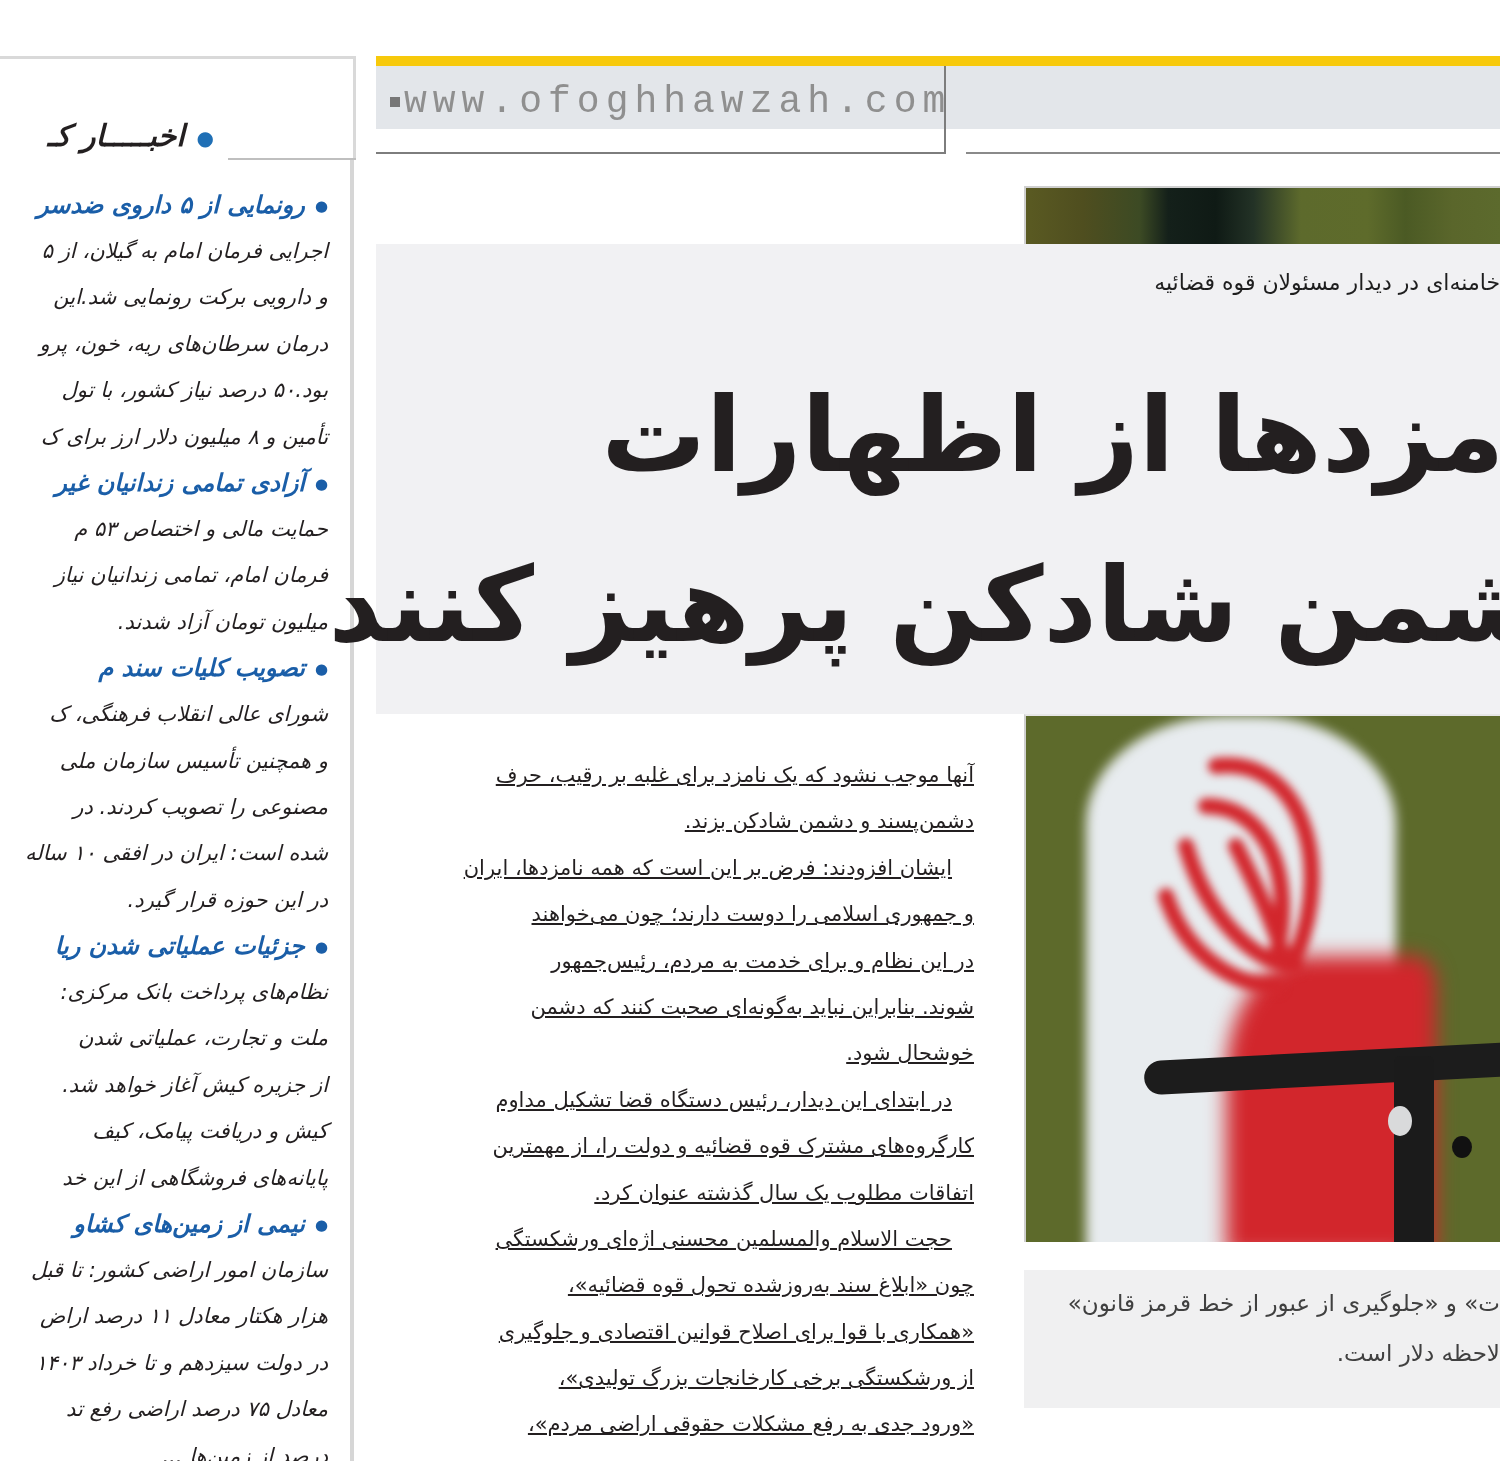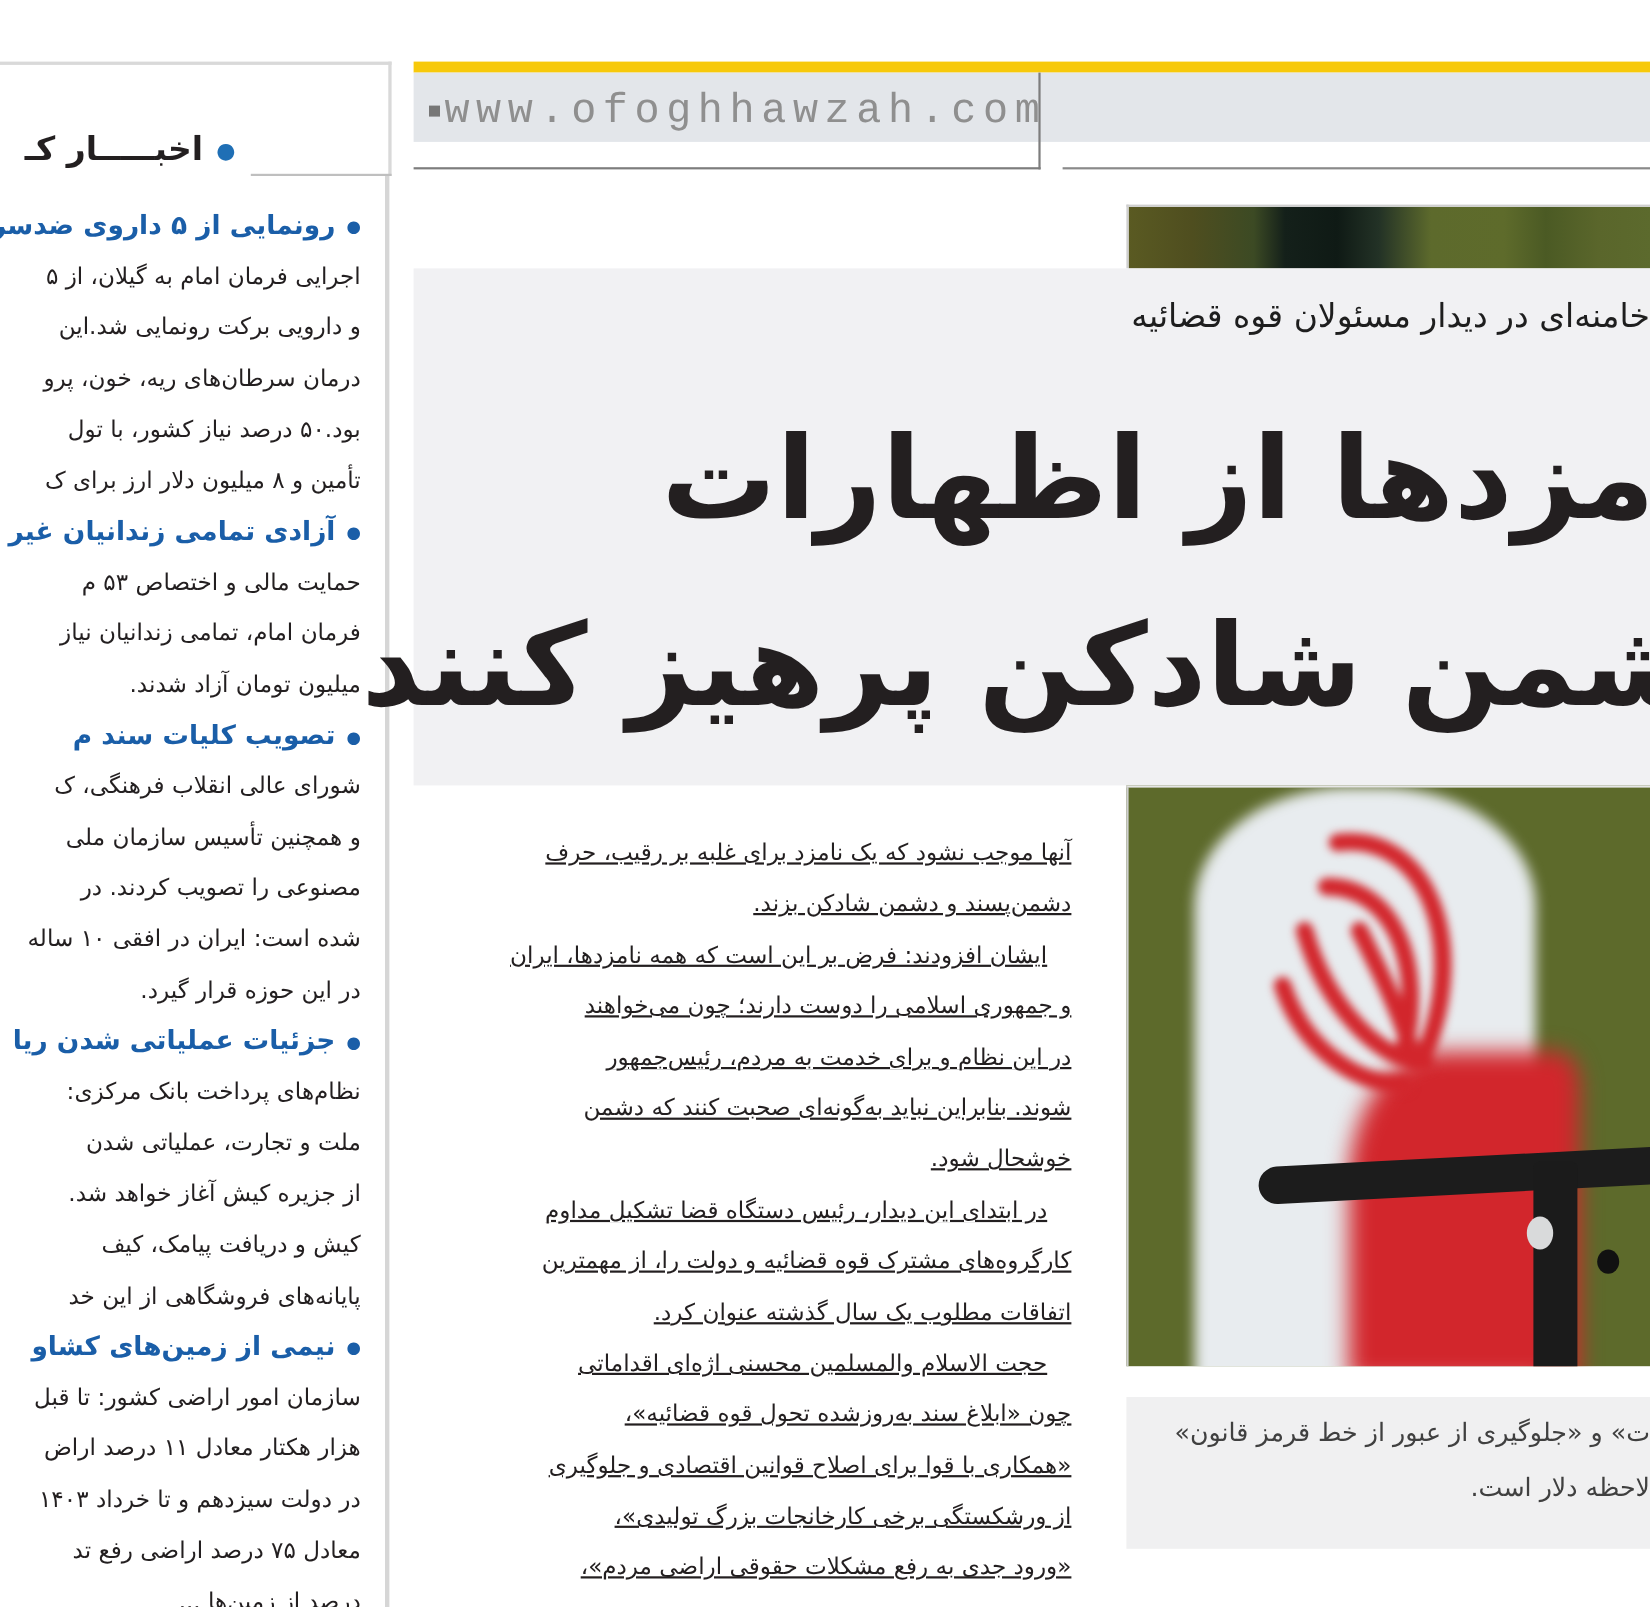--- a/index.html
+++ b/index.html
@@ -1,21 +1,21 @@
 <!DOCTYPE html>
 <html><head>
 <meta charset="utf-8">
 <style>
   * { box-sizing: border-box; margin: 0; padding: 0; }
   html, body { width: 1500px; height: 1461px; overflow: hidden; background: #ffffff; }
   body { position: relative; font-family: "DejaVu Sans", sans-serif; color: #231f20; }
 
   
   .left-col {
-    position: absolute; left: 0; top: 56px; width: 356px; height: 1329px;
+    position: absolute; left: 0; top: 56px; width: 356px; height: 1329px; font-style: italic;
   }
   .left-top-box {
     position: absolute; left: -2px; top: 0; width: 358px; height: 104px;
     border: 3px solid #d9d9d9; border-left: none; border-bottom: none;
   }
   .left-top-rule {
     position: absolute; left: 228px; top: 102px; width: 128px; height: 2px; background: #bfbfbf;
   }
   .left-side-rule {
     position: absolute; left: 350px; top: 104px; width: 4px; height: 1301px; background: #d6d6d6;
@@ -58,21 +58,21 @@
   .photo-top {
     position: absolute; left: 1024px; top: 186px; width: 476px; height: 58px;
     background: linear-gradient(90deg, #5a5a22 0%, #4f4e1f 12%, #3c4a24 24%, #14201a 30%, #0f1a15 40%, #233226 48%, #5d6a2c 58%, #5e6b2b 72%, #4b5a24 80%, #5a662b 90%, #5c6a2d 100%);
     border-left: 2px solid #cfcfcf; border-top: 2px solid #cfcfcf;
   }
 
   
   .headline-panel { position: absolute; left: 376px; top: 244px; width: 1124px; height: 470px; background: #f1f1f3; }
   .kicker {
     position: absolute; right: 0; top: 270px; white-space: nowrap; direction: rtl;
-    font-family: "DejaVu Sans", sans-serif; font-size: 30px; color: #1e1e1e;
+    font-family: "DejaVu Sans", sans-serif; font-size: 22px; color: #1e1e1e;
   }
   .headline {
     position: absolute; right: -40px; white-space: nowrap; direction: rtl;
     font-family: "DejaVu Sans", sans-serif; font-weight: bold; color: #231f20;
   }
   .headline.l1 { top: 370px; font-size: 104px; line-height: 130px; }
   .headline.l2 { top: 540px; font-size: 104px; line-height: 130px; }
 
   
   .body-col {
@@ -185,21 +185,21 @@
     <span class="body-line">آنها موجب نشود که یک نامزد برای غلبه بر رقیب، حرف</span>
     <span class="body-line">دشمن‌پسند و دشمن شادکن بزند.</span>
     <span class="body-line indent">ایشان افزودند: فرض بر این است که همه نامزدها، ایران</span>
     <span class="body-line">و جمهوری اسلامی را دوست دارند؛ چون می‌خواهند</span>
     <span class="body-line">در این نظام و برای خدمت به مردم، رئیس‌جمهور</span>
     <span class="body-line">شوند. بنابراین نباید به‌گونه‌ای صحبت کنند که دشمن</span>
     <span class="body-line">خوشحال شود.</span>
     <span class="body-line indent">در ابتدای این دیدار، رئیس دستگاه قضا تشکیل مداوم</span>
     <span class="body-line">کارگروه‌های مشترک قوه قضائیه و دولت را، از مهمترین</span>
     <span class="body-line">اتفاقات مطلوب یک سال گذشته عنوان کرد.</span>
-    <span class="body-line indent">حجت الاسلام والمسلمین محسنی اژه‌ای اقداماتی</span>
+    <span class="body-line indent">حجت الاسلام والمسلمین محسنی اژه‌ای ورشکستگی</span>
     <span class="body-line">چون «ابلاغ سند به‌روزشده تحول قوه قضائیه»،</span>
     <span class="body-line">«همکاری با قوا برای اصلاح قوانین اقتصادی و جلوگیری</span>
     <span class="body-line">از ورشکستگی برخی کارخانجات بزرگ تولیدی»،</span>
     <span class="body-line">«ورود جدی به رفع مشکلات حقوقی اراضی مردم»،</span>
   </div>
 
 <div class="photo-main">
   <div class="flag-white"></div>
   <div class="flag-red"></div>
   <svg class="emblem" viewBox="0 0 200 270">

